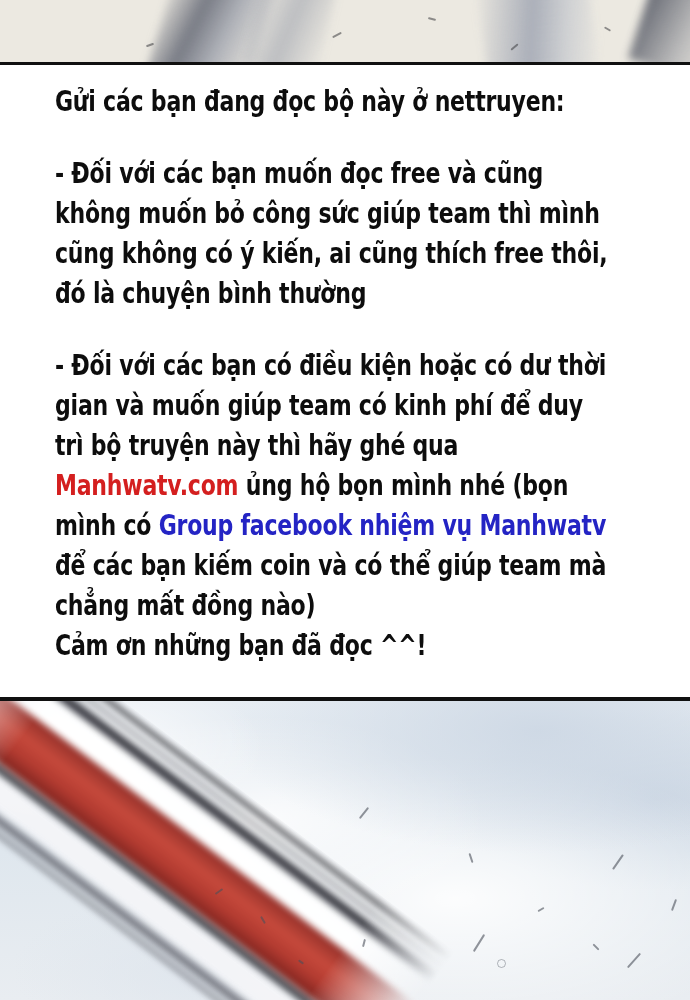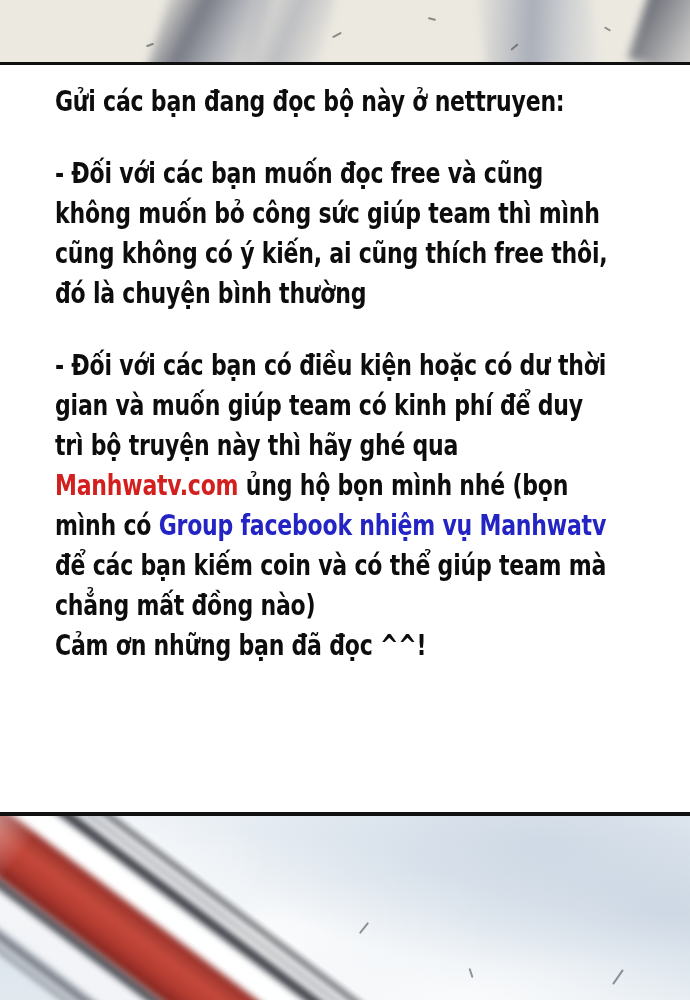--- a/index.html
+++ b/index.html
@@ -20,21 +20,21 @@
       background:linear-gradient(100deg,rgba(146,152,166,0),rgba(156,162,176,.82) 45%,rgba(180,186,198,.5) 72%,rgba(180,186,198,0));}
   .s4{left:642px;top:-30px;width:84px;height:104px;transform:rotate(18deg);
       background:linear-gradient(100deg,rgba(82,86,98,.92),rgba(118,122,134,.4) 60%,rgba(118,122,134,0));}
   .speck{position:absolute;background:#3c3c40;opacity:.55;border-radius:1px;}
 
   
   .border-top{height:3px;background:#101010;}
   .border-bottom{height:4px;background:#101010;}
 
   
-  .note{height:747px;background:#ffffff;box-sizing:border-box;padding:16px 0 0 55px;color:#0d0d0d;}
+  .note{height:632px;background:#ffffff;box-sizing:border-box;padding:16px 0 0 55px;color:#0d0d0d;}
   .line{
     font-size:29px;font-weight:700;line-height:40px;letter-spacing:-.3px;
     white-space:nowrap;transform:scaleX(.76);transform-origin:0 50%;
   }
   .spacer{height:32px;}
 
   
   .panel-bottom{position:relative;height:299px;overflow:hidden;
     background:
       radial-gradient(ellipse 260px 120px at 12% 16%,rgba(255,255,255,.95),rgba(255,255,255,0) 70%),

